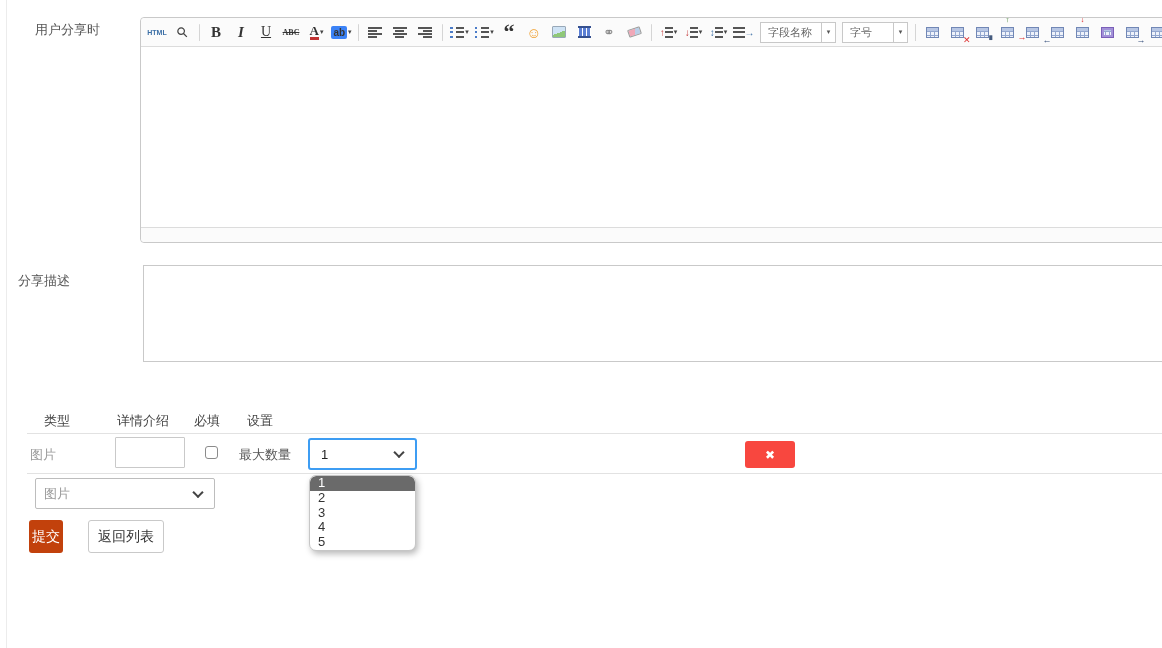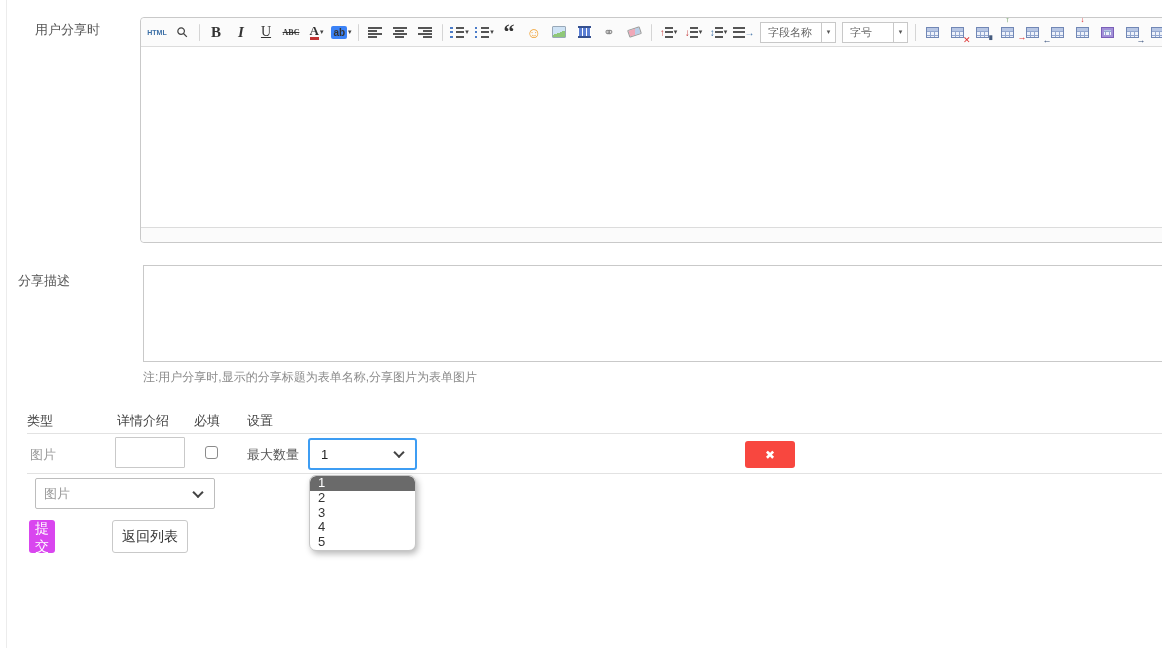--- a/index.html
+++ b/index.html
@@ -45,30 +45,30 @@
   .editor-statusbar { height:15px; background:#fbfbfb; border-top:1px solid #dcdcdc;
     border-radius:0 0 4px 4px; }
 
   
   .share-textarea { position:absolute; left:143px; top:265px; width:1080px; height:97px;
     border:1px solid #c9c9c9; background:#fff; cursor:text; }
   .note { position:absolute; left:143px; top:369px; font-size:12px; color:#8c8c8c; }
 
   
   .th { position:absolute; top:412px; font-size:13px; color:#444; }
-  .th-type { left:27px; } .th-name { left:117px; } .th-required { left:194px; } .th-setting { left:247px; }
+  .th-type { left:44px; } .th-name { left:117px; } .th-required { left:194px; } .th-setting { left:247px; }
   .hr { position:absolute; left:27px; width:1135px; height:1px; background:#e2e2e2; }
   .hr-1 { top:433px; } .hr-2 { top:473px; }
 
   .cell-type { position:absolute; left:30px; top:446px; color:#999; }
   .name-input { position:absolute; left:115px; top:437px; width:70px; height:31px;
     border:1px solid #c9c9c9; border-radius:1px; background:#fff; font-size:13px; padding:0 6px; outline:none; }
   .checkbox { position:absolute; left:205px; top:446px; width:13px; height:13px;
     border:1px solid #8b8b8b; border-radius:3px; background:#fff; cursor:pointer; }
-  .cell-setting-label { position:absolute; left:247px; top:446px; color:#555; }
+  .cell-setting-label { position:absolute; left:239px; top:446px; color:#555; }
 
   .select { position:absolute; display:flex; align-items:center; background:#fff; cursor:pointer; }
   .max-select { left:308px; top:438px; width:109px; height:32px; border:2px solid #3d9df3;
     border-radius:3px; padding-left:11px; color:#222; }
   .bottom-select { left:35px; top:478px; width:180px; height:31px; border:1px solid #bdbdbd;
     border-radius:2px; padding-left:8px; color:#999; }
   .chev { position:absolute; right:12px; top:50%; width:8px; height:8px;
     border-right:2px solid #444; border-bottom:2px solid #444;
     transform:translateY(-70%) rotate(45deg); }
 
@@ -78,26 +78,26 @@
   .delete-btn span { font-size:12px; font-weight:bold; line-height:12px; }
 
   
   .dropdown { position:absolute; left:309px; top:475px; width:107px; background:#fff;
     border:1px solid #c6c6c6; border-radius:7px; box-shadow:2px 3px 6px rgba(0,0,0,0.28);
     z-index:10; overflow:hidden; }
   .opt { height:14.8px; line-height:14.8px; padding-left:8px; font-size:13px; color:#333; cursor:pointer; }
   .opt[data-selected="true"] { background:#6a6a6a; color:#fff; border-radius:6px 6px 0 0; }
 
   
-  .btn-submit { position:absolute; left:29px; top:520px; width:26px; height:33px;
-    background:#d946ef; color:#fff; border:none; border-radius:3px; font-size:14px;
+  .btn-submit { position:absolute; left:29px; top:520px; width:34px; height:33px;
+    background:#c2410c; color:#fff; border:none; border-radius:3px; font-size:14px;
     font-family:inherit; cursor:pointer; }
   .btn-back { position:absolute; left:88px; top:520px; width:76px; height:33px;
     background:#fff; color:#333; border:1px solid #c9c9c9; border-radius:3px; font-size:14px;
-    font-family:inherit; cursor:pointer;margin-left:24px; }
+    font-family:inherit; cursor:pointer; }
 </style>
 </head>
 <body>
 
 <div class="page">
   <div class="left-rule"></div>
 
   <div class="row-label lbl-detail">用户分享时</div>
 
   <div class="editor">
@@ -293,21 +293,20 @@
 
           </span>
       </div>
     </div>
     <div class="editor-body"></div>
     <div class="editor-statusbar"></div>
   </div>
 
   <div class="row-label lbl-share">分享描述</div>
   <div class="share-textarea"></div>
-  <div class="note">注:用户分享时,显示的分享标题为表单名称,分享图片为表单图片</div>
 
   <div class="th th-type">类型</div>
   <div class="th th-name">详情介绍</div>
   <div class="th th-required">必填</div>
   <div class="th th-setting">设置</div>
   <div class="hr hr-1"></div>
 
   <div class="cell-type">图片</div>
   <input class="name-input" type="text" value="" style="">
   <span class="checkbox"></span>

